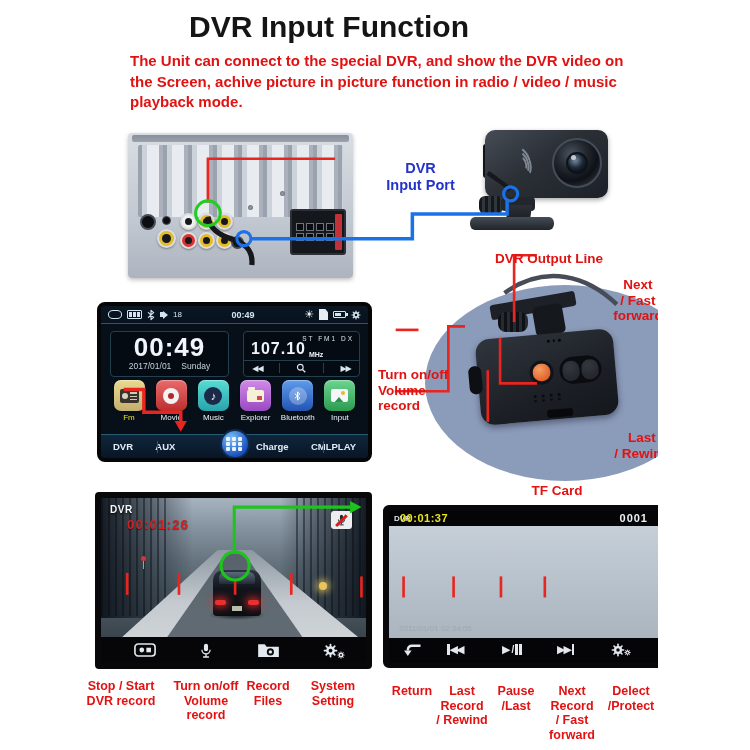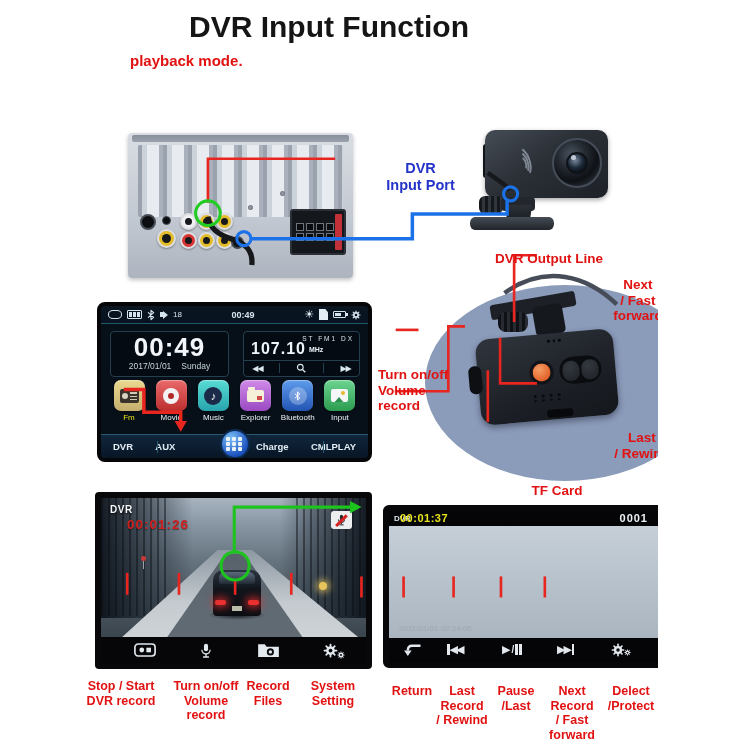--- a/index.html
+++ b/index.html
@@ -70,21 +70,21 @@
 .sun{color:#e6f2f8;font-size:11px;line-height:1}
 .file-ic{width:9px;height:11px;background:#e4eef4;clip-path:polygon(0 0,70% 0,100% 30%,100% 100%,0 100%)}
 .batt{width:13px;height:7px;border:1px solid #d4e4ee;border-radius:1px;position:relative;padding:1px;display:flex}
 .batt i{width:70%;background:#d4e4ee}
 .batt::after{content:"";position:absolute;right:-3px;top:1px;width:2px;height:3px;background:#d4e4ee}
 .panel{position:absolute;border:1px solid #24404e;border-radius:4px;background:rgba(2,8,14,.55)}
 .clockp{left:9px;top:25px;width:119px;height:46px;text-align:center;color:#f2f6fa}
 .clock-time{font-size:26px;font-weight:bold;letter-spacing:1px;line-height:28px;margin-top:1px}
 .clock-sub{font-size:8.5px;color:#c6d2da;display:flex;justify-content:center;gap:10px}
 .radiop{left:142px;top:25px;width:117px;height:46px;color:#eef4f8}
-.freq-row{position:absolute;left:7px;top:8px;display:flex;align-items:center;gap:3px}
+.freq-row{position:absolute;left:7px;top:8px;display:flex;align-items:flex-end;gap:3px}
 .freq{font-size:16px;font-weight:bold;letter-spacing:1px}
 .mhz{font-size:7px;font-weight:bold}
 .flags{position:absolute;right:5px;top:3px;font-size:6.5px;letter-spacing:2px;color:#d8e4ec}
 .tune-row{position:absolute;left:0;right:0;bottom:3px;height:13px;display:flex;align-items:center;justify-content:space-around;color:#d8e6ee;border-top:1px solid #24404e;padding-top:2px}
 .tune-row .tr{font-size:8px;letter-spacing:-1px}
 .vdiv{width:1px;height:10px;background:#24404e}
 .apps{position:absolute;left:0;right:0;top:74px;display:flex;justify-content:space-between;padding:0 8px}
 .app{width:40px;text-align:center}
 .app-ic{width:31px;height:31px;border-radius:7px;margin:0 auto;display:flex;align-items:center;justify-content:center;box-shadow:0 1px 2px rgba(0,0,0,.5),inset 0 1px 1px rgba(255,255,255,.4)}
 .app-lb{font-size:8px;color:#eef2f6;margin-top:2px}
@@ -193,20 +193,22 @@
   <symbol id="s-return" viewBox="0 0 20 16">
     <path d="M18 4 H9 Q4.5 4 4.5 8.5 V9" fill="none" stroke="currentColor" stroke-width="2.6"></path>
     <polygon points="0.5,9 8.5,9 4.5,15" fill="currentColor"></polygon>
   </symbol>
 </svg>
 
 <div id="stage">
 
   <div class="abs title">DVR Input Function</div>
   <div class="abs intro">
+    <div>The Unit can connect to the special DVR, and show the DVR video on</div>
+    <div>the Screen, achive picture in picture function in radio / video / music</div>
     <div>playback mode.</div>
   </div>
 
   <div class="abs rear">
     <div class="rear-top"></div>
     <div class="ribs"></div>
     <div class="hole" style="left:12px;top:81px;width:16px;height:16px"></div>
     <div class="hole" style="left:34px;top:83px;width:9px;height:9px;border-width:1px"></div>
     <div class="rca y bigy" style="left:29px;top:96px"></div>
     <div class="rca w" style="left:52px;top:80px"></div>

